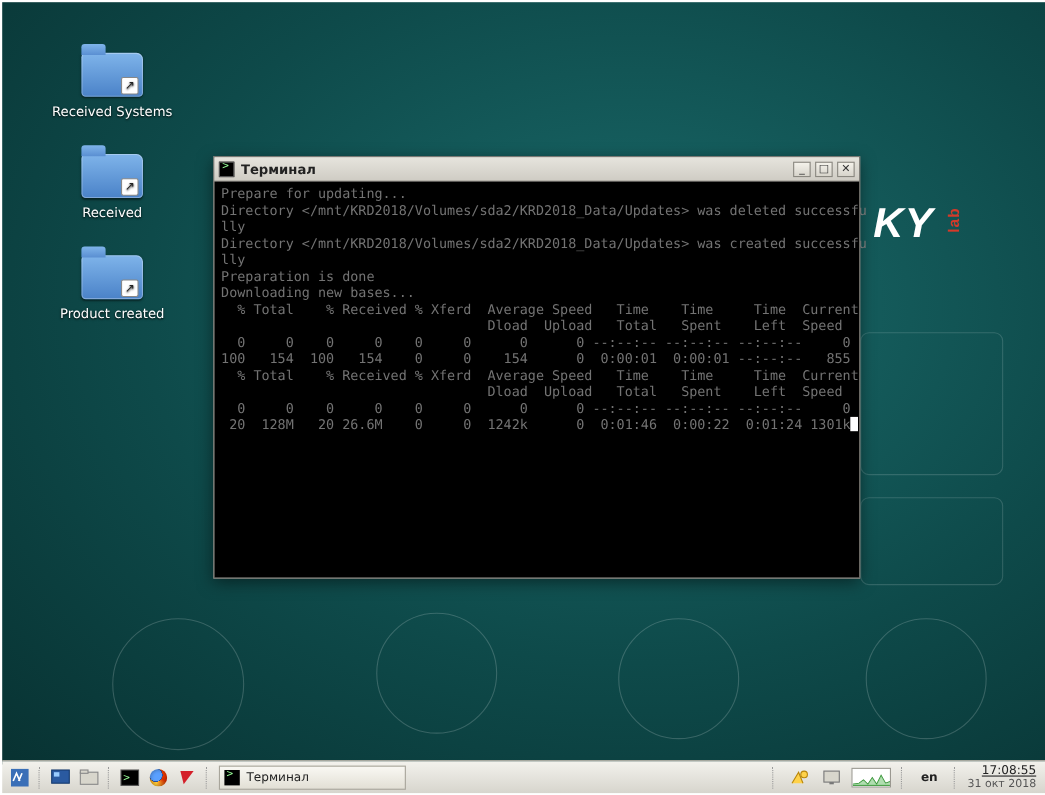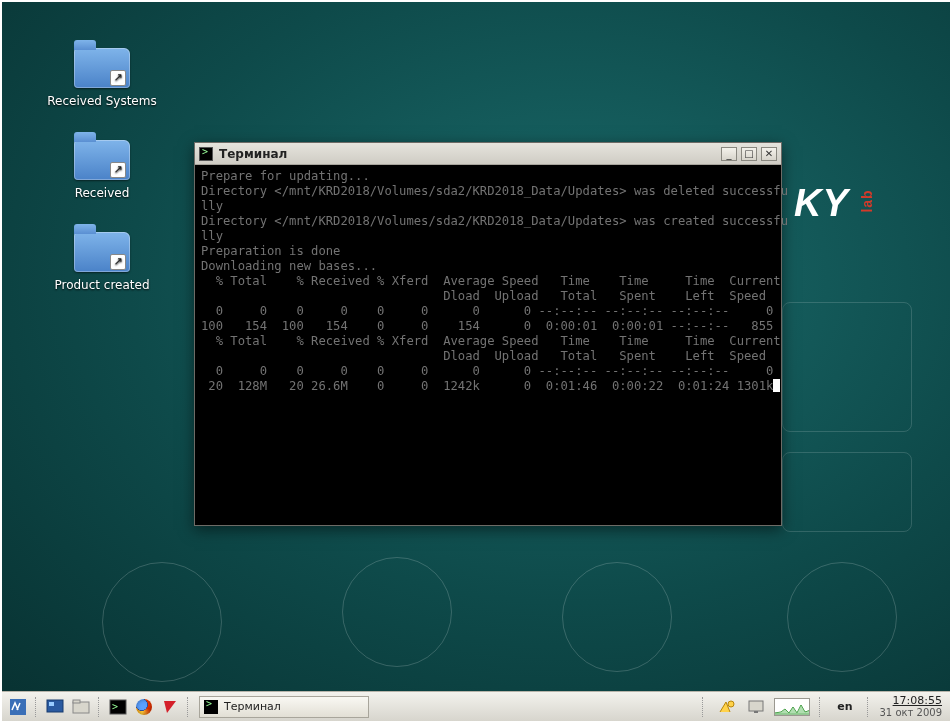--- a/index.html
+++ b/index.html
@@ -195,17 +195,17 @@
             <polyline points="0,16 6,15 10,12 14,16 18,10 22,16 26,8 30,15 36,13" fill="none" stroke="#2a8a2a" stroke-width="1"></polyline>
             <polyline points="0,17 36,17" stroke="#2a8a2a"></polyline>
             <polyline points="0,17 6,17 10,17 14,17 18,17 22,17 26,17 30,17 36,17 36,13 30,15 26,8 22,16 18,10 14,16 10,12 6,15 0,16" fill="#8ed08e" opacity=".7"></polyline>
           </svg>
     </div>
     <div class="sep"></div>
     <div class="lang">en</div>
     <div class="sep"></div>
     <div class="clock">
       <div>17:08:55</div>
-      <div>31 окт 2009</div>
+      <div>31 окт 2018</div>
     </div>
   </div>
 </div>
 </div>
 
 </body></html>

